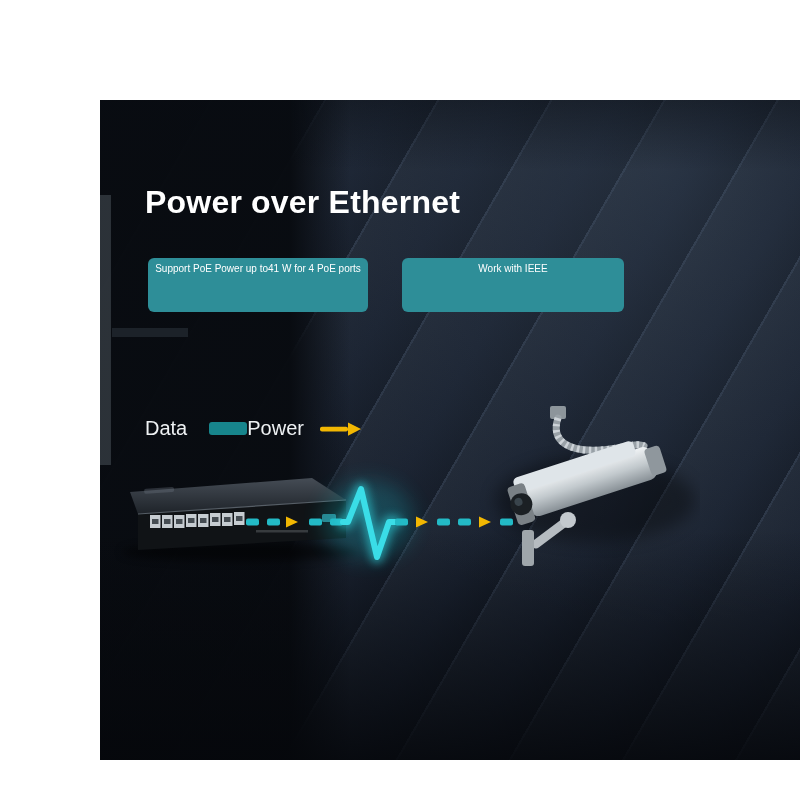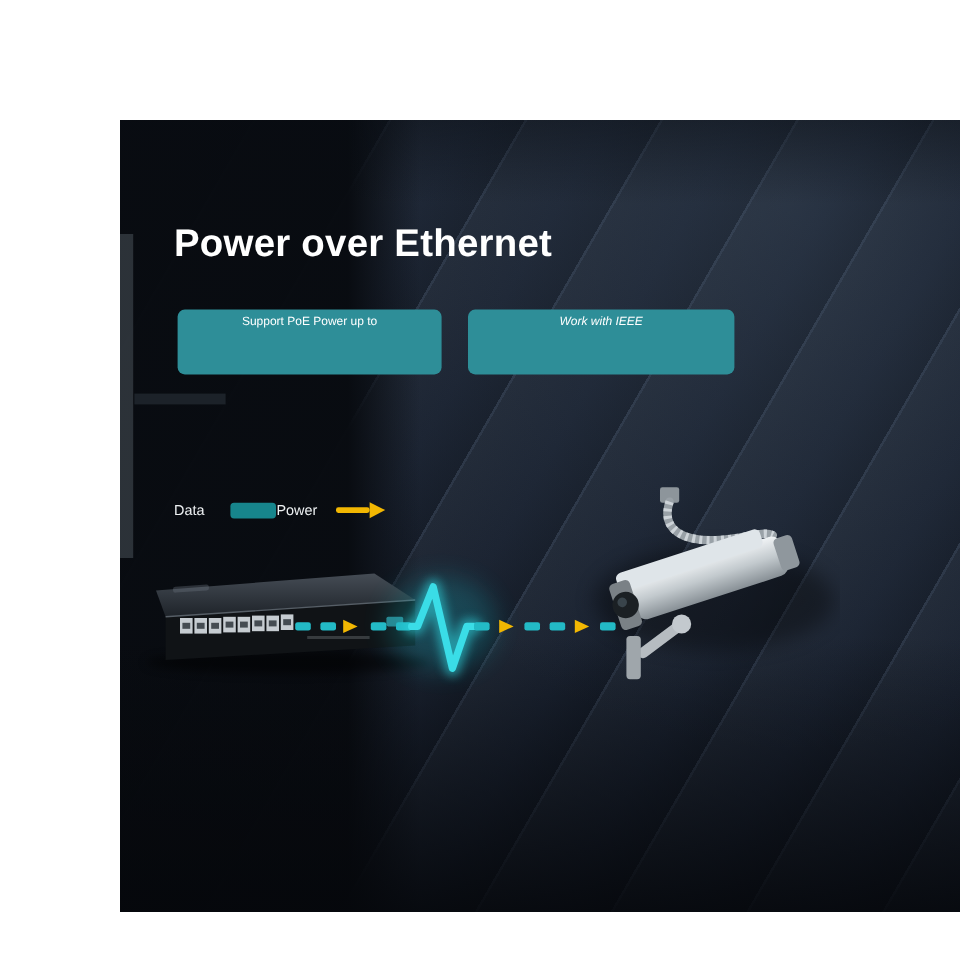--- a/index.html
+++ b/index.html
@@ -31,23 +31,23 @@
   .arrow{fill:var(--power-arrow,#f2b702);}
 
   
   .title{position:absolute;left:45px;top:84px;z-index:3;margin:0;
     color:var(--title-text,#ffffff);font-size:32px;font-weight:700;letter-spacing:.2px;}
   .badge{position:absolute;top:158px;height:54px;z-index:3;border-radius:6px;
     background:var(--badge,#2e8e98);color:#ffffff;
     display:flex;flex-direction:row;justify-content:center;text-align:center;
     font-size:10px;line-height:21px;}
   .badge-1{left:48px;width:220px;}
-  .badge-2{left:290px;width:222px;font-style:italic;}
+  .badge-2{left:302px;width:222px;}
   .legend{position:absolute;left:45px;top:317px;z-index:3;display:flex;align-items:center;
-    color:#eef1f3;font-size:12px;}
+    color:#eef1f3;font-size:20px;}
   .legend-label{display:inline-block;}
   .legend-swatch{display:inline-block;width:38px;height:13px;border-radius:3px;
     background:var(--data-swatch,#17858c);margin-left:22px;}
   .legend-power{}
   .legend-arrow{margin-left:16px;}
   .power-fill{fill:var(--power-arrow,#f2b702);}
 </style>
 </head>
 <body>
 
@@ -152,20 +152,21 @@
           <circle cx="-7" cy="0" r="11" fill="#1b2024"></circle>
           <circle cx="-9" cy="-3" r="4" fill="#39444b"></circle>
         </g>
       </g>
     </svg>
 
     <h1 class="title">Power over Ethernet</h1>
 
     <div class="badge badge-1">
       <div class="badge-line">Support PoE Power up to</div>
+      <div class="badge-line">41 W for 4 PoE ports</div>
     </div>
     <div class="badge badge-2">
       <div class="badge-line">Work with IEEE</div>
     </div>
 
     <div class="legend">
       <span class="legend-label">Data</span>
       <span class="legend-swatch"></span>
       <span class="legend-label legend-power">Power</span>
       <svg class="legend-arrow" width="42" height="16" viewBox="0 0 42 16">

